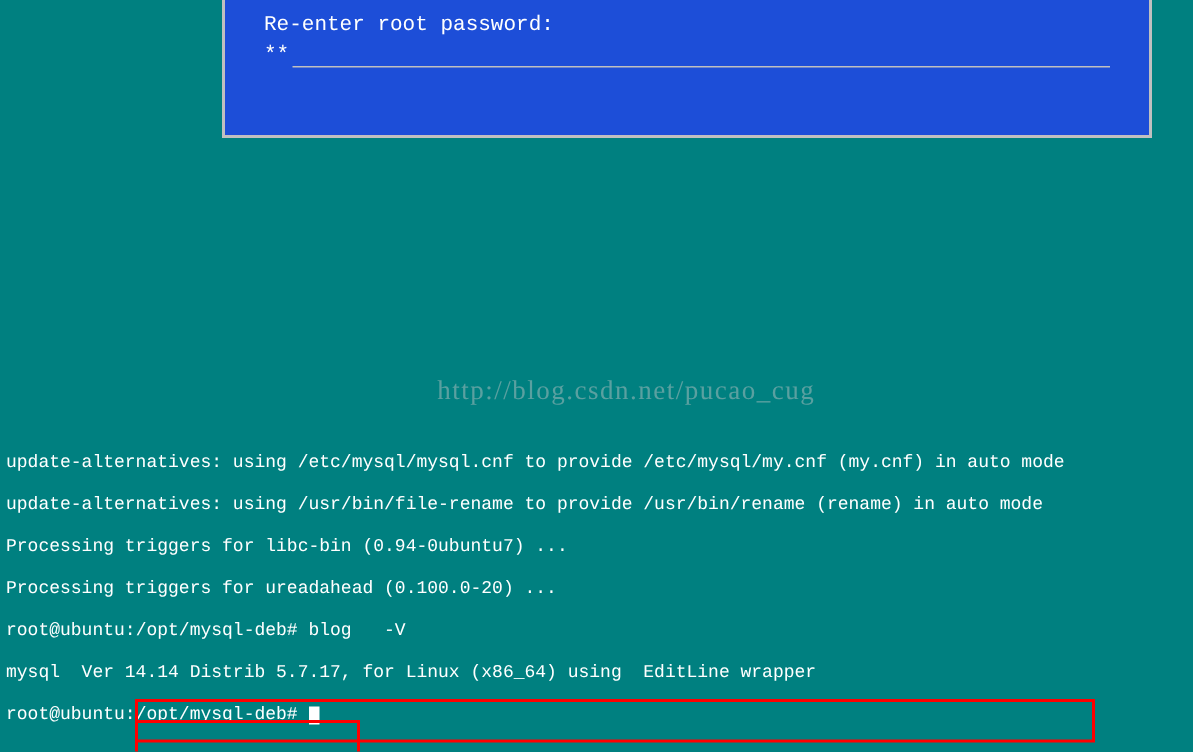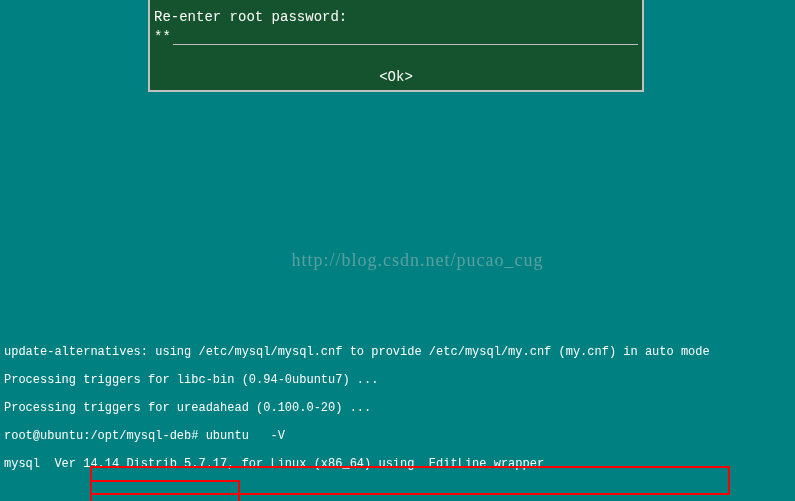--- a/index.html
+++ b/index.html
@@ -9,26 +9,26 @@
     background: #008080;
     font-family: "Courier New", monospace;
     font-size: 13px;
     overflow: hidden;
     position: relative;
   }
   .dialog {
     position: absolute;
     top: 0;
     left: 148px;
-    width: 496px;
+    width: 620px;
     height: 92px;
-    background: #14532d;
+    background: #1d4ed8;
     border: 2px solid #c0c0c0;
     border-top: none;
-    padding: 5px 4px;
+    padding: 5px 26px;
   }
   .dialog-prompt {
     color: #ffffff;
     font-size: 14px;
     margin-top: 4px;
   }
   .dialog-input-line {
     display: flex;
     align-items: flex-end;
     margin-top: 4px;
@@ -58,21 +58,21 @@
     color: rgba(200,200,200,0.45);
     font-family: "SimSun", serif;
     font-size: 18px;
     letter-spacing: 1px;
     pointer-events: none;
     padding-left: 40px;
   }
   .terminal {
     position: absolute;
     left: 0;
-    bottom: 12px;
+    bottom: 0;
     width: 672px;
     color: #ffffff;
     font-size: 12px;
     line-height: 14px;
     white-space: pre;
     padding: 0 4px 4px 4px;
   }
   .term-line { white-space: pre; }
   .highlight-box {
     position: absolute;
@@ -91,27 +91,28 @@
 </style>
 </head>
 <body>
 
 <div class="dialog">
   <div class="dialog-prompt">Re-enter root password:</div>
   <div class="dialog-input-line">
     <span class="dialog-masked">**</span>
     <span class="dialog-underline"></span>
   </div>
-  <div class="dialog-ok">&lt;Ok&gt;</div>
 </div>
 
 <div class="watermark">http://blog.csdn.net/pucao_cug</div>
 
 <div class="terminal">
 <div class="term-line">update-alternatives: using /etc/mysql/mysql.cnf to provide /etc/mysql/my.cnf (my.cnf) in auto mode</div>
+<div class="term-line">update-alternatives: using /usr/bin/file-rename to provide /usr/bin/rename (rename) in auto mode</div>
 <div class="term-line">Processing triggers for libc-bin (0.94-0ubuntu7) ...</div>
 <div class="term-line">Processing triggers for ureadahead (0.100.0-20) ...</div>
-<div class="term-line"><span>root@ubuntu</span><span>:/opt/mysql-deb#</span><span> ubuntu   -V</span></div>
+<div class="term-line"><span>root@ubuntu</span><span>:/opt/mysql-deb#</span><span> blog   -V</span></div>
 <div class="term-line">mysql  Ver 14.14 Distrib 5.7.17, for Linux (x86_64) using  EditLine wrapper</div>
+<div class="term-line"><span>root@ubuntu</span><span>:/opt/mysql-deb#</span><span> </span><span class="cursor"></span></div>
 </div>
 
 <div class="highlight-box hb1"></div>
 <div class="highlight-box hb2"></div>
 
 </body></html>

